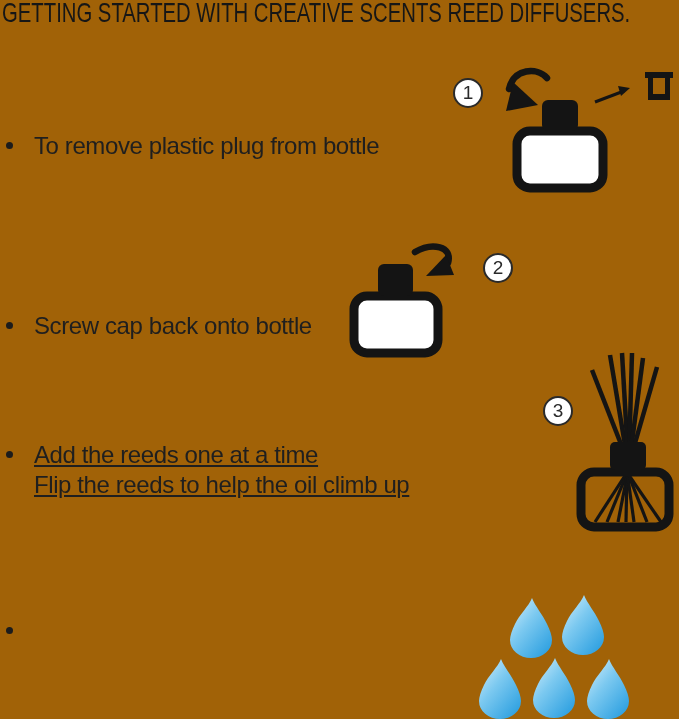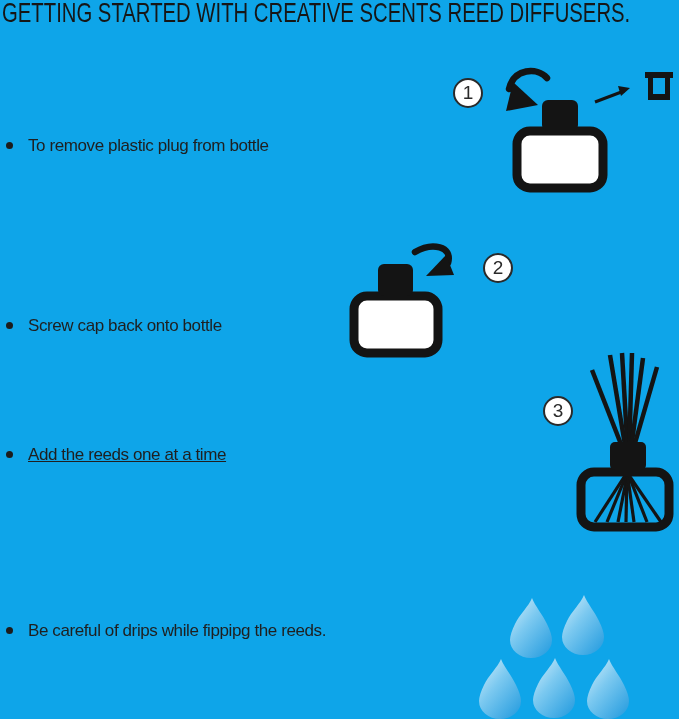--- a/index.html
+++ b/index.html
@@ -1,33 +1,33 @@
 <!DOCTYPE html>
 <html><head>
 <meta charset="utf-8">
 <style>
   html,body{margin:0;padding:0;background:#fff;}
   #page{
-    position:relative;width:679px;height:719px;background:#0ea5e9;overflow:hidden;
+    position:relative;width:679px;height:719px;background:#a16207;overflow:hidden;
     font-family:"Liberation Sans","DejaVu Sans",sans-serif;color:#1f1f1f;
   }
   
   .title{
     position:absolute;left:2px;top:-2px;width:935px;
     font-size:28px;line-height:30px;font-weight:400;letter-spacing:0px;
     white-space:nowrap;color:#161616;
     transform:scaleX(0.725);transform-origin:0 0;
   }
   
   .bullet{position:absolute;left:6px;display:flex;align-items:flex-start;}
   .bullet .dot{
     width:7px;height:7px;border-radius:50%;background:#1c1c1c;flex:0 0 7px;
     margin-top:11px;margin-right:15px;
   }
-  .bullet .lines{font-size:17px;line-height:30px;letter-spacing:-0.4px;color:#1f1f1f;}
+  .bullet .lines{font-size:24px;line-height:30px;letter-spacing:-0.4px;color:#1f1f1f;margin-left:6px;}
   
   .step-circle{
     position:absolute;width:30px;height:30px;border:2px solid #2a2a2a;border-radius:50%;
     box-sizing:border-box;display:flex;align-items:center;justify-content:center;
     font-size:19px;color:#2a2a2a;background:#fff;
   }
   .illo{position:absolute;}
   svg{display:block;}
 </style>
 </head>
@@ -48,27 +48,27 @@
     <span class="dot"></span>
     <div class="lines">
       <div>Screw cap back onto bottle</div>
     </div>
   </div>
 
   <div class="bullet" style="top:440px;text-decoration:underline;">
     <span class="dot"></span>
     <div class="lines">
       <div>Add the reeds one at a time</div>
+      <div>Flip the reeds to help the oil climb up</div>
     </div>
   </div>
 
   <div class="bullet" style="top:616px;">
     <span class="dot"></span>
     <div class="lines">
-      <div>Be careful of drips while fippipg the reeds.</div>
     </div>
   </div>
 
   <div class="step-circle" style="left:453px;top:78px;">
     <span>1</span>
   </div>
   <div class="step-circle" style="left:483px;top:253px;">
     <span>2</span>
   </div>
   <div class="step-circle" style="left:543px;top:396px;">

